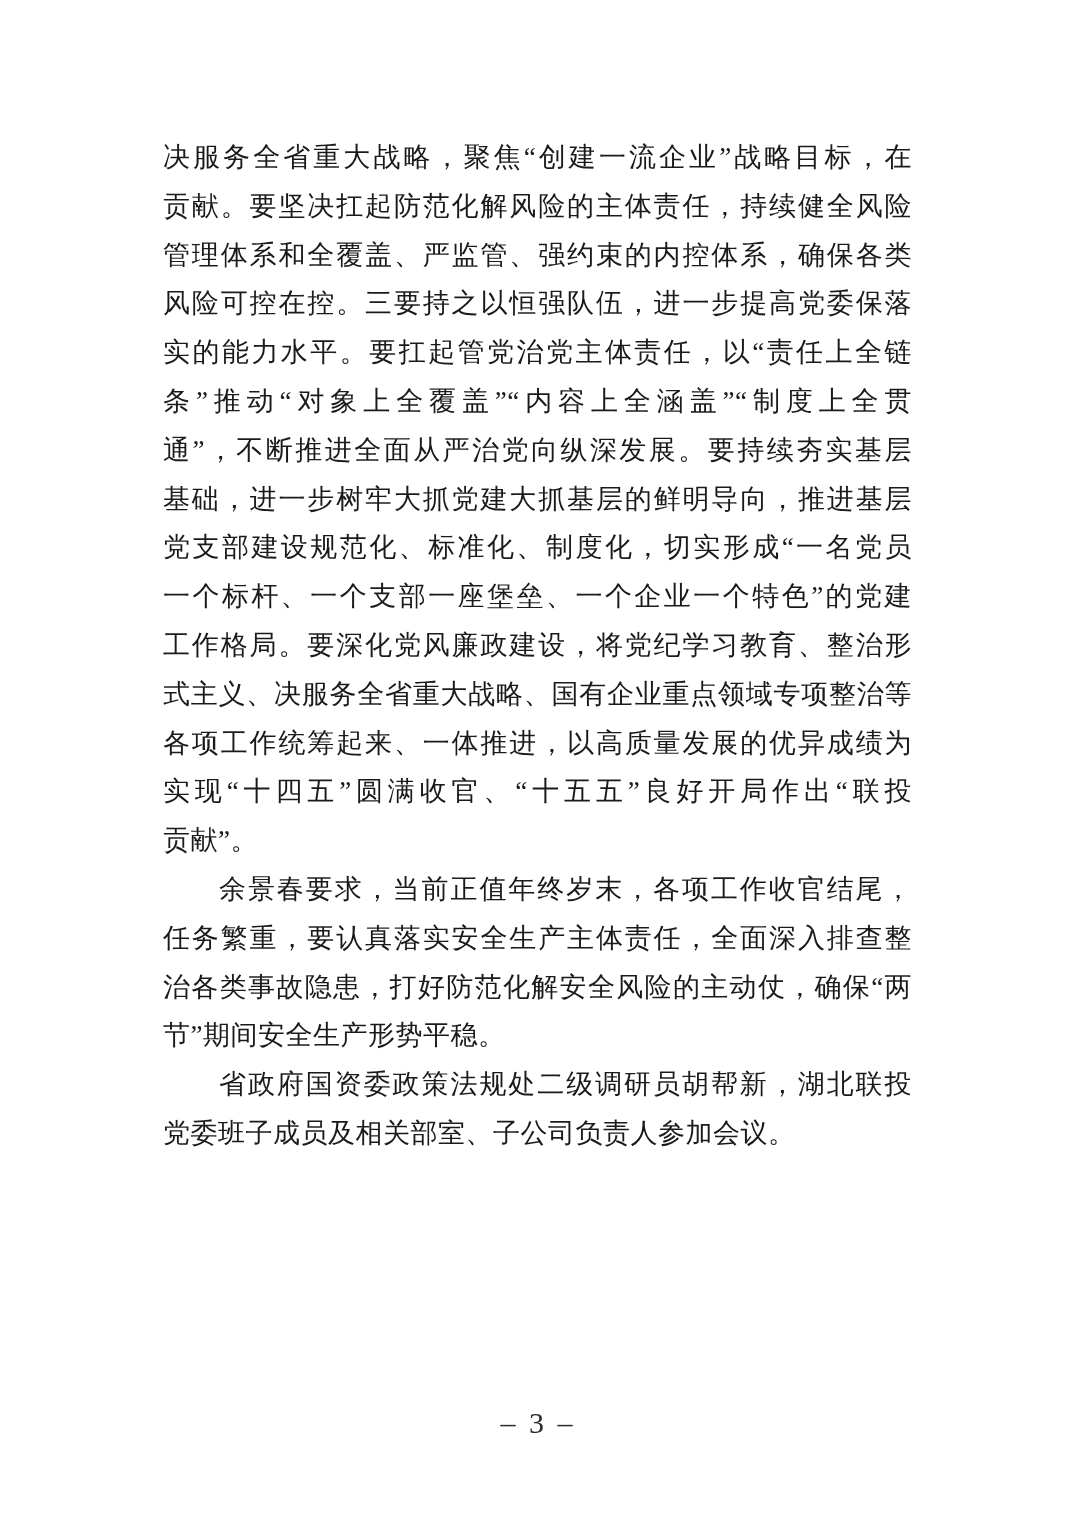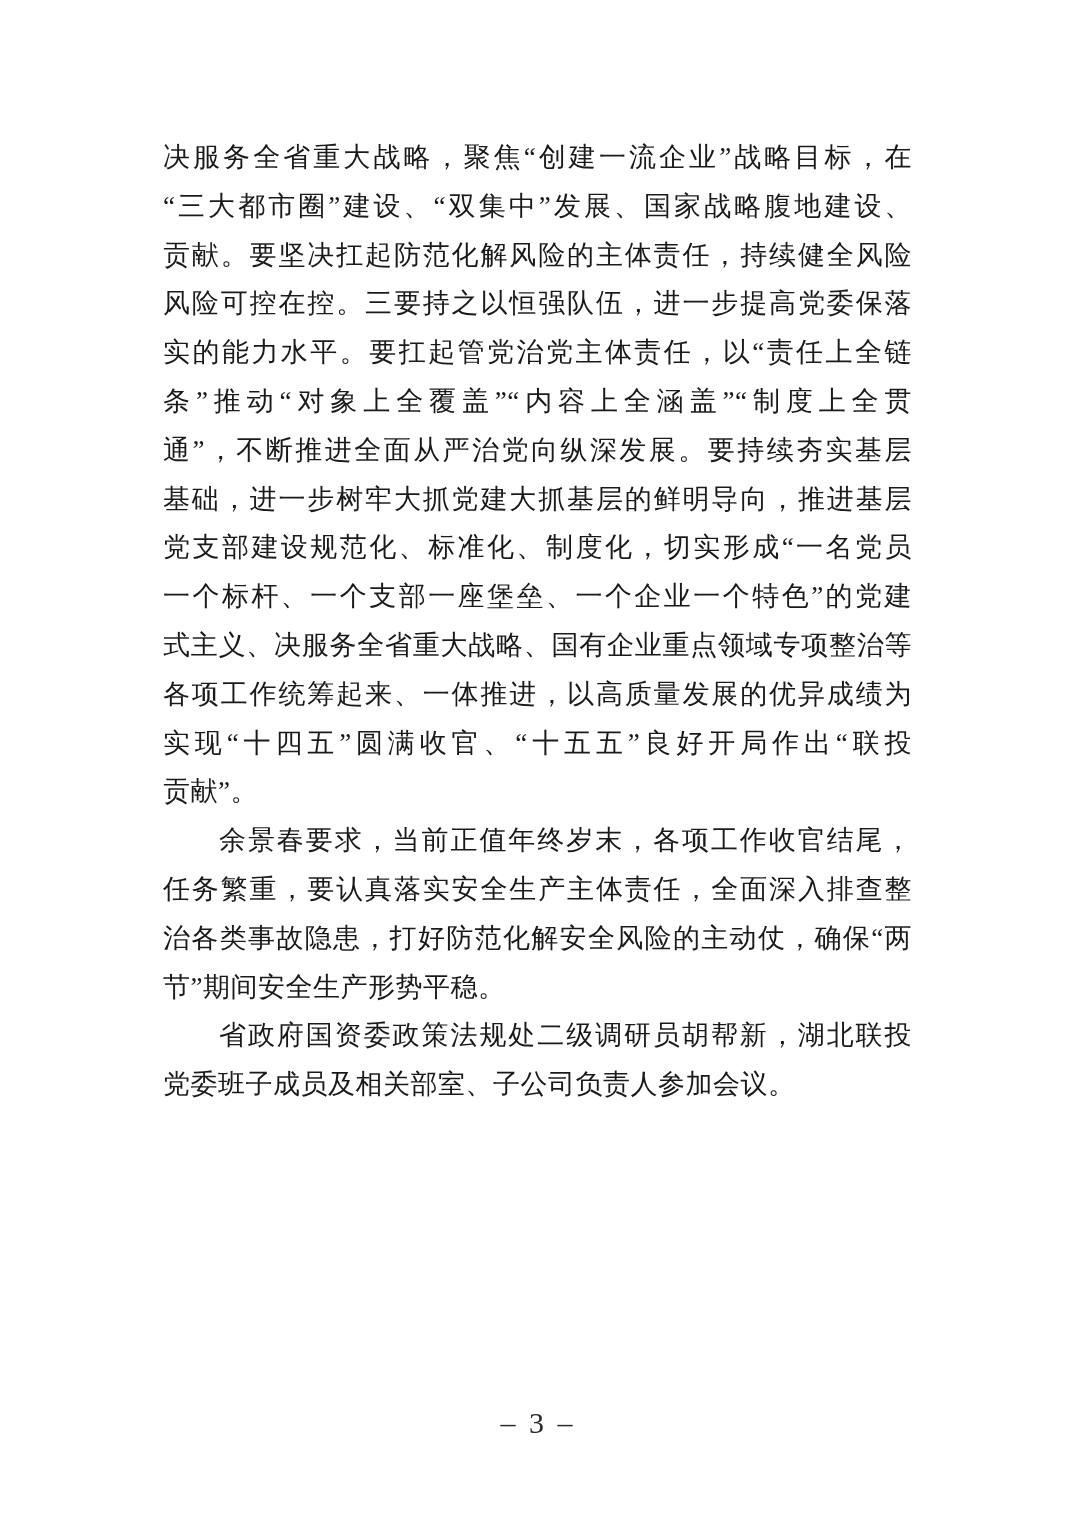--- a/index.html
+++ b/index.html
@@ -60,29 +60,30 @@
     letter-spacing: 1px;
   }
 </style>
 </head>
 <body>
 
 <div class="page">
   <div class="content" id="content">
       <div class="paragraph">
         <div class="line">决服务全省重大战略，聚焦“创建一流企业”战略目标，在</div>
-        <div class="line">“三大都市圈”建设、“双集中”发展、国家战略腹地建设、</div>
         <div class="line">贡献。要坚决扛起防范化解风险的主体责任，持续健全风险</div>
+        <div class="line">管理体系和全覆盖、严监管、强约束的内控体系，确保各类</div>
         <div class="line">风险可控在控。三要持之以恒强队伍，进一步提高党委保落</div>
         <div class="line">实的能力水平。要扛起管党治党主体责任，以“责任上全链</div>
         <div class="line">条”推动“对象上全覆盖”“内容上全涵盖”“制度上全贯</div>
         <div class="line">通”，不断推进全面从严治党向纵深发展。要持续夯实基层</div>
         <div class="line">基础，进一步树牢大抓党建大抓基层的鲜明导向，推进基层</div>
         <div class="line">党支部建设规范化、标准化、制度化，切实形成“一名党员</div>
         <div class="line">一个标杆、一个支部一座堡垒、一个企业一个特色”的党建</div>
+        <div class="line">工作格局。要深化党风廉政建设，将党纪学习教育、整治形</div>
         <div class="line">式主义、决服务全省重大战略、国有企业重点领域专项整治等</div>
         <div class="line">各项工作统筹起来、一体推进，以高质量发展的优异成绩为</div>
         <div class="line">实现“十四五”圆满收官、“十五五”良好开局作出“联投</div>
         <div class="line last">贡献”。</div>
       </div>
       <div class="paragraph">
         <div class="line indent">余景春要求，当前正值年终岁末，各项工作收官结尾，</div>
         <div class="line">任务繁重，要认真落实安全生产主体责任，全面深入排查整</div>
         <div class="line">治各类事故隐患，打好防范化解安全风险的主动仗，确保“两</div>
         <div class="line last">节”期间安全生产形势平稳。</div>

